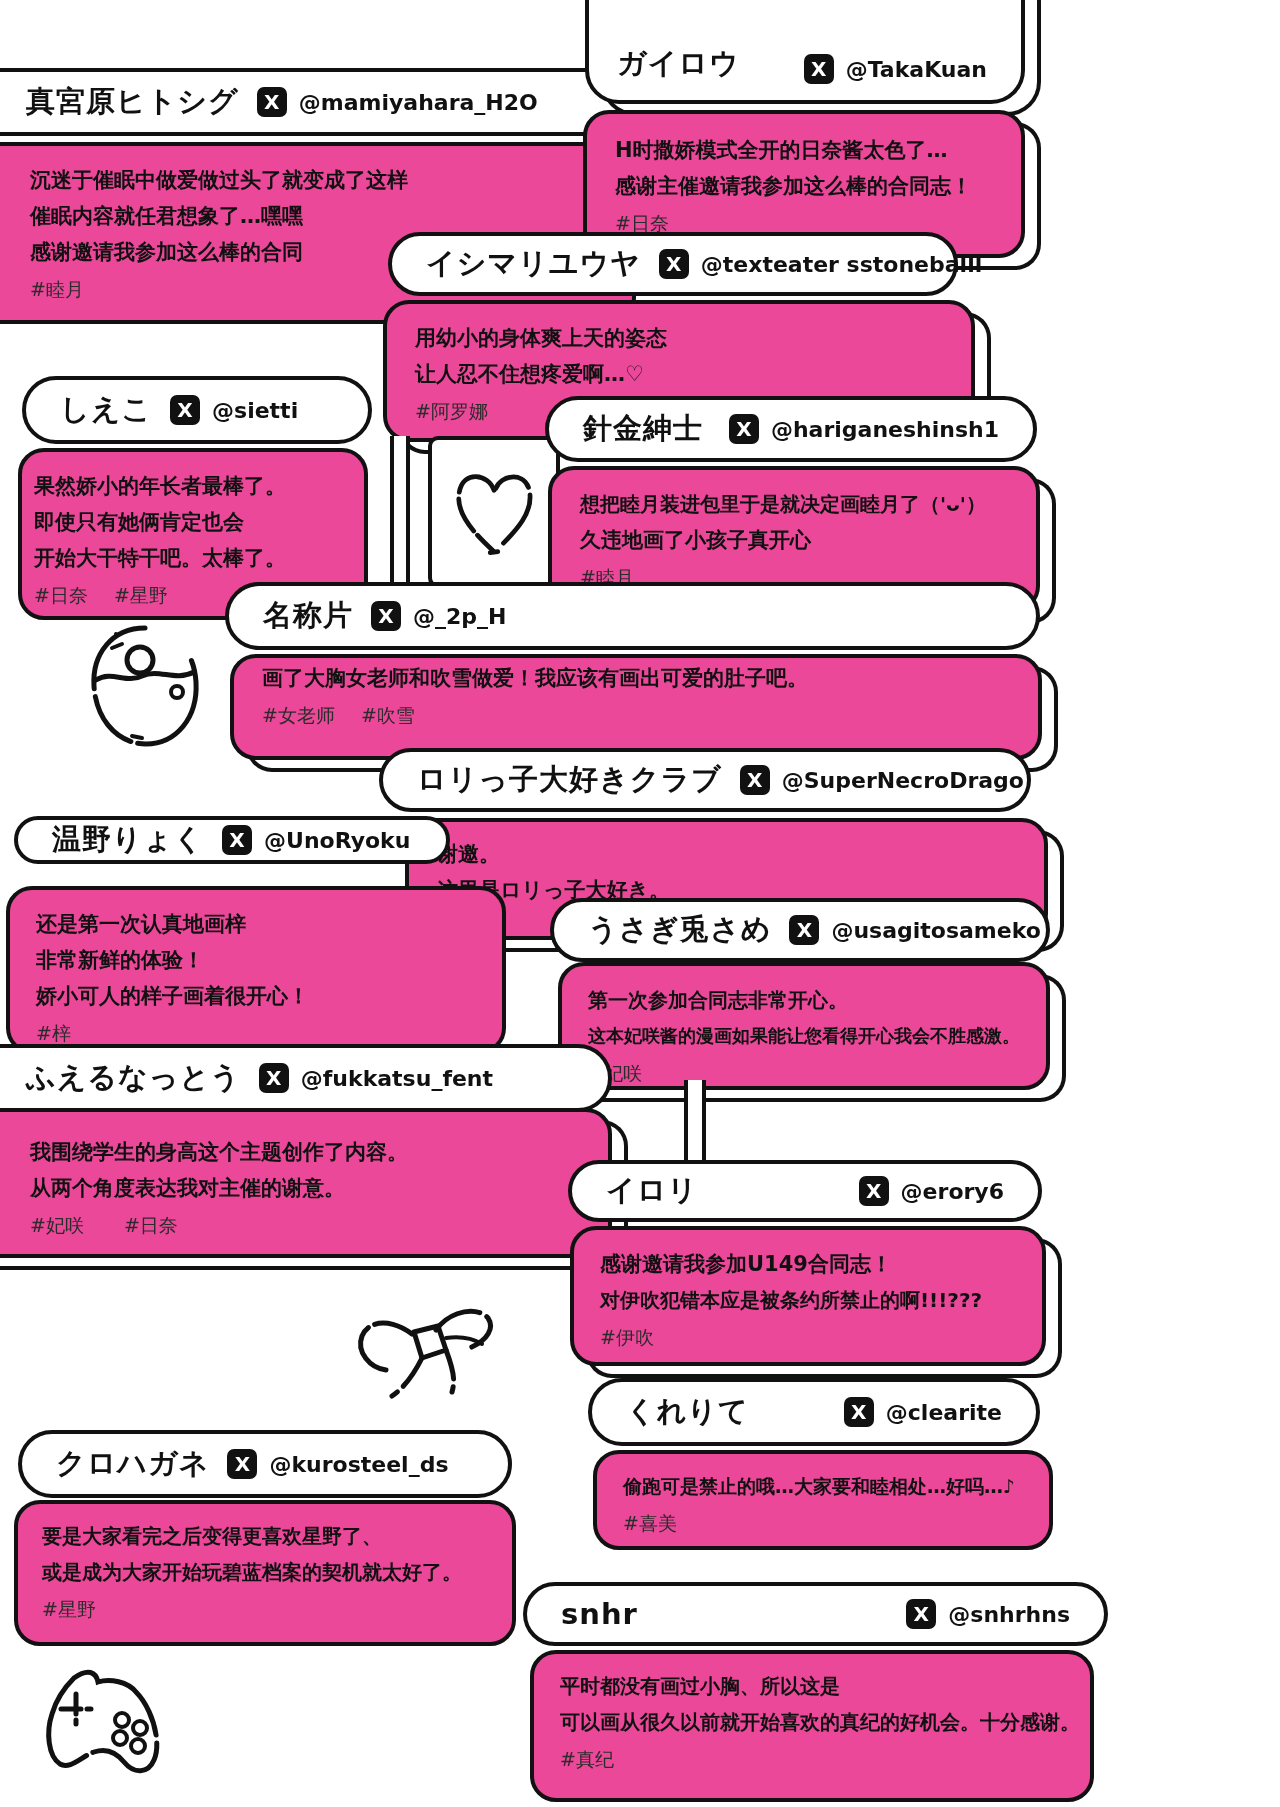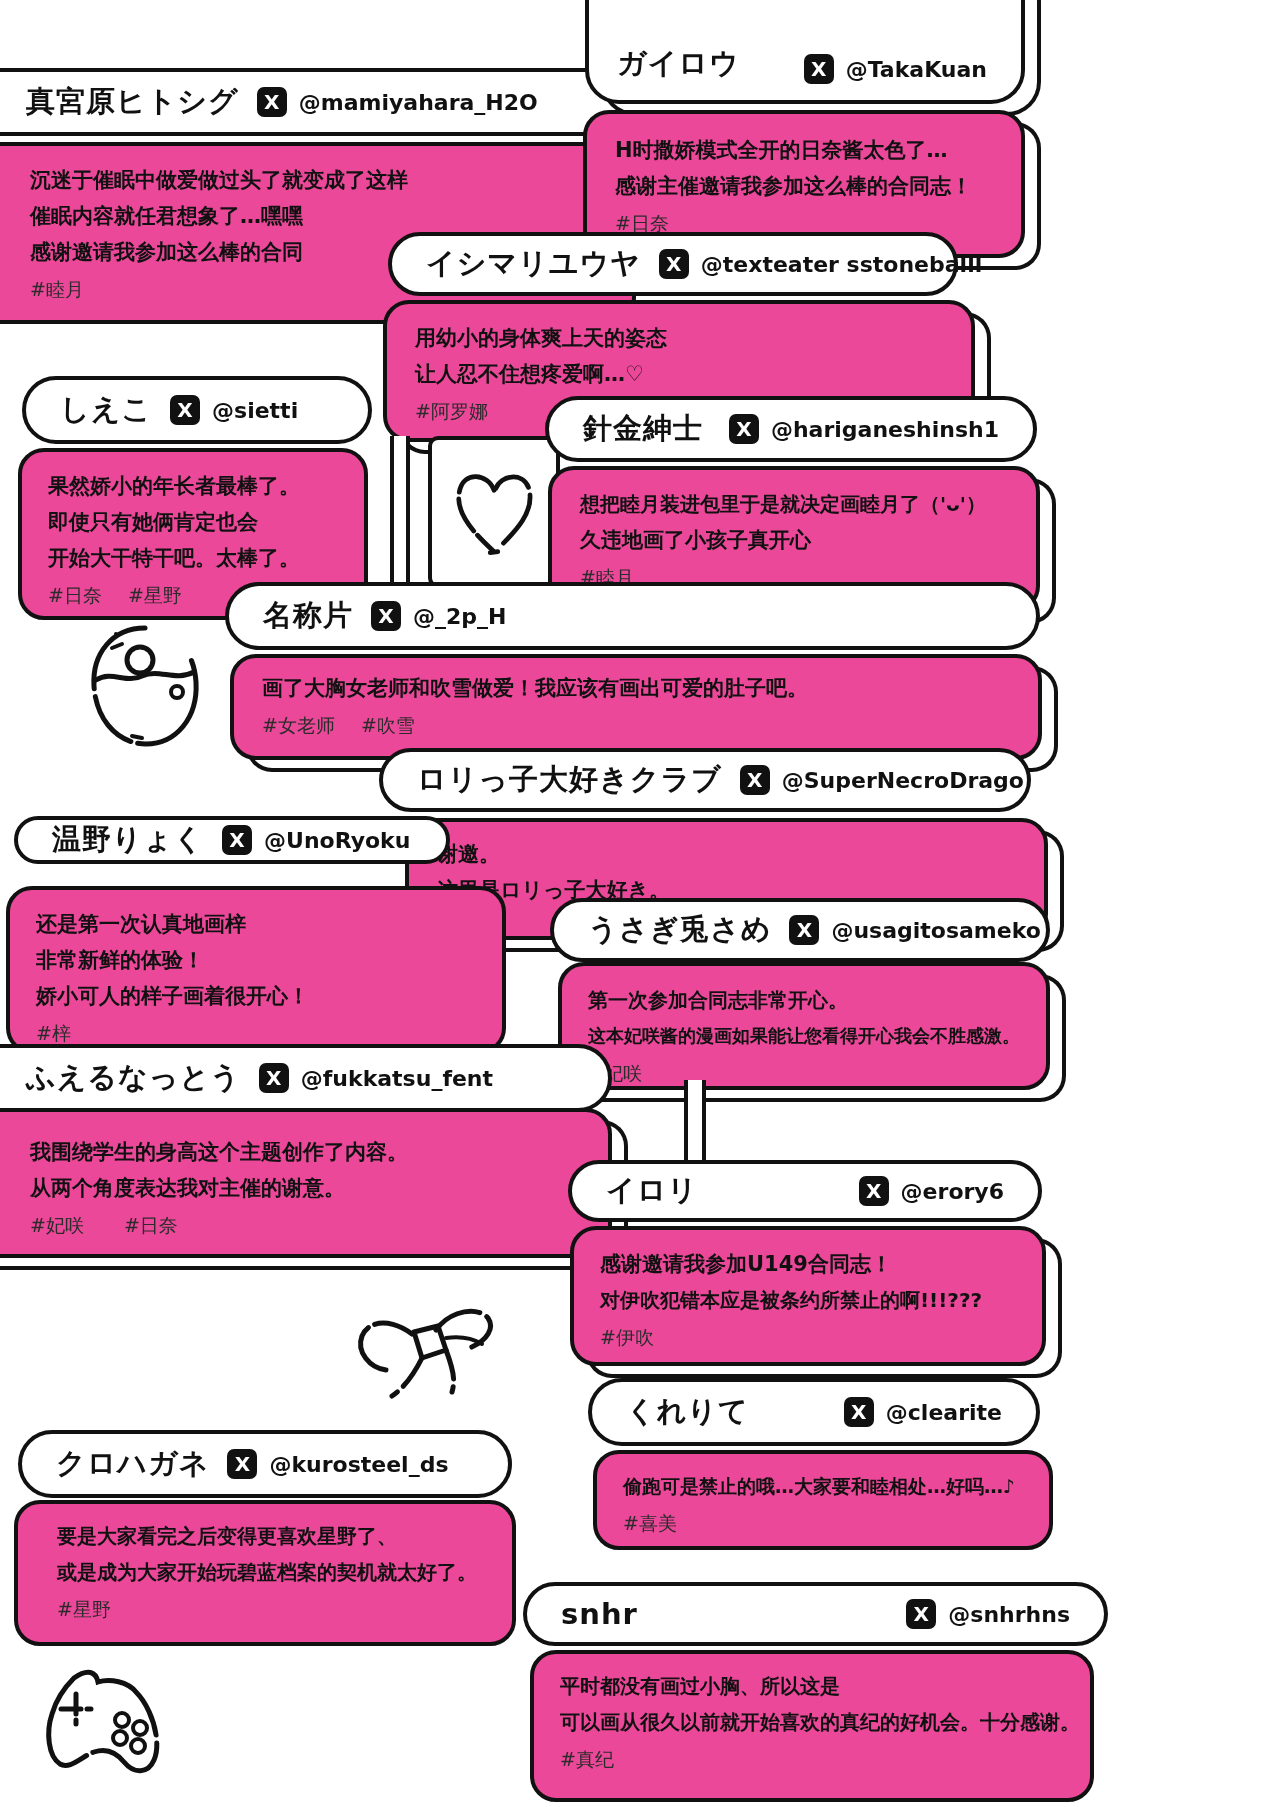--- a/index.html
+++ b/index.html
@@ -88,21 +88,21 @@
   <div class="connector" style="left:390px;top:436px;width:12px;height:150px;"></div>
 
   <section>
     <div class="pill" style="left:22px;top:376px;width:350px;height:68px;">
       <span class="aname">しえこ</span>
       <span class="xgroup">
         <span class="xicon">X</span>
         <span class="handle">@sietti</span>
       </span>
     </div>
-    <div class="cbox" style="left:18px;top:448px;width:350px;height:172px;padding-left:26px;">
+    <div class="cbox" style="left:18px;top:448px;width:350px;height:172px;padding-left:12px;">
       <div class="cline">果然娇小的年长者最棒了。</div>
       <div class="cline">即使只有她俩肯定也会</div>
       <div class="cline">开始大干特干吧。太棒了。</div>
       <div class="tags">
         <span>#日奈</span>
         <span>#星野</span>
       </div>
     </div>
   </section>
 
@@ -141,21 +141,21 @@
   </svg>
 
   <section>
     <div class="pill" style="left:225px;top:582px;width:815px;height:68px;">
       <span class="aname">名称片</span>
       <span class="xgroup">
         <span class="xicon">X</span>
         <span class="handle">@_2p_H</span>
       </span>
     </div>
-    <div class="cbox shadow2" style="left:230px;top:654px;width:812px;height:106px;padding-top:12px;">
+    <div class="cbox shadow2" style="left:230px;top:654px;width:812px;height:106px;padding-top:2px;">
       <div class="cline">画了大胸女老师和吹雪做爱！我应该有画出可爱的肚子吧。</div>
       <div class="tags">
         <span>#女老师</span>
         <span>#吹雪</span>
       </div>
     </div>
   </section>
 
   <section>
     <div class="pill" style="left:379px;top:748px;width:652px;height:64px;">
@@ -274,21 +274,21 @@
   </section>
 
   <section>
     <div class="pill" style="left:18px;top:1430px;width:494px;height:68px;">
       <span class="aname">クロハガネ</span>
       <span class="xgroup">
         <span class="xicon">X</span>
         <span class="handle">@kurosteel_ds</span>
       </span>
     </div>
-    <div class="cbox fs20" style="left:14px;top:1500px;width:502px;height:146px;padding:14px 39px;">
+    <div class="cbox fs20" style="left:14px;top:1500px;width:502px;height:146px;padding:14px 24px;">
       <div class="cline">要是大家看完之后变得更喜欢星野了、</div>
       <div class="cline">或是成为大家开始玩碧蓝档案的契机就太好了。</div>
       <div class="tags">
           <span>#星野</span>
         </div>
     </div>
   </section>
 
   <section>
     <div class="pill spread" style="left:523px;top:1582px;width:585px;height:64px;">

